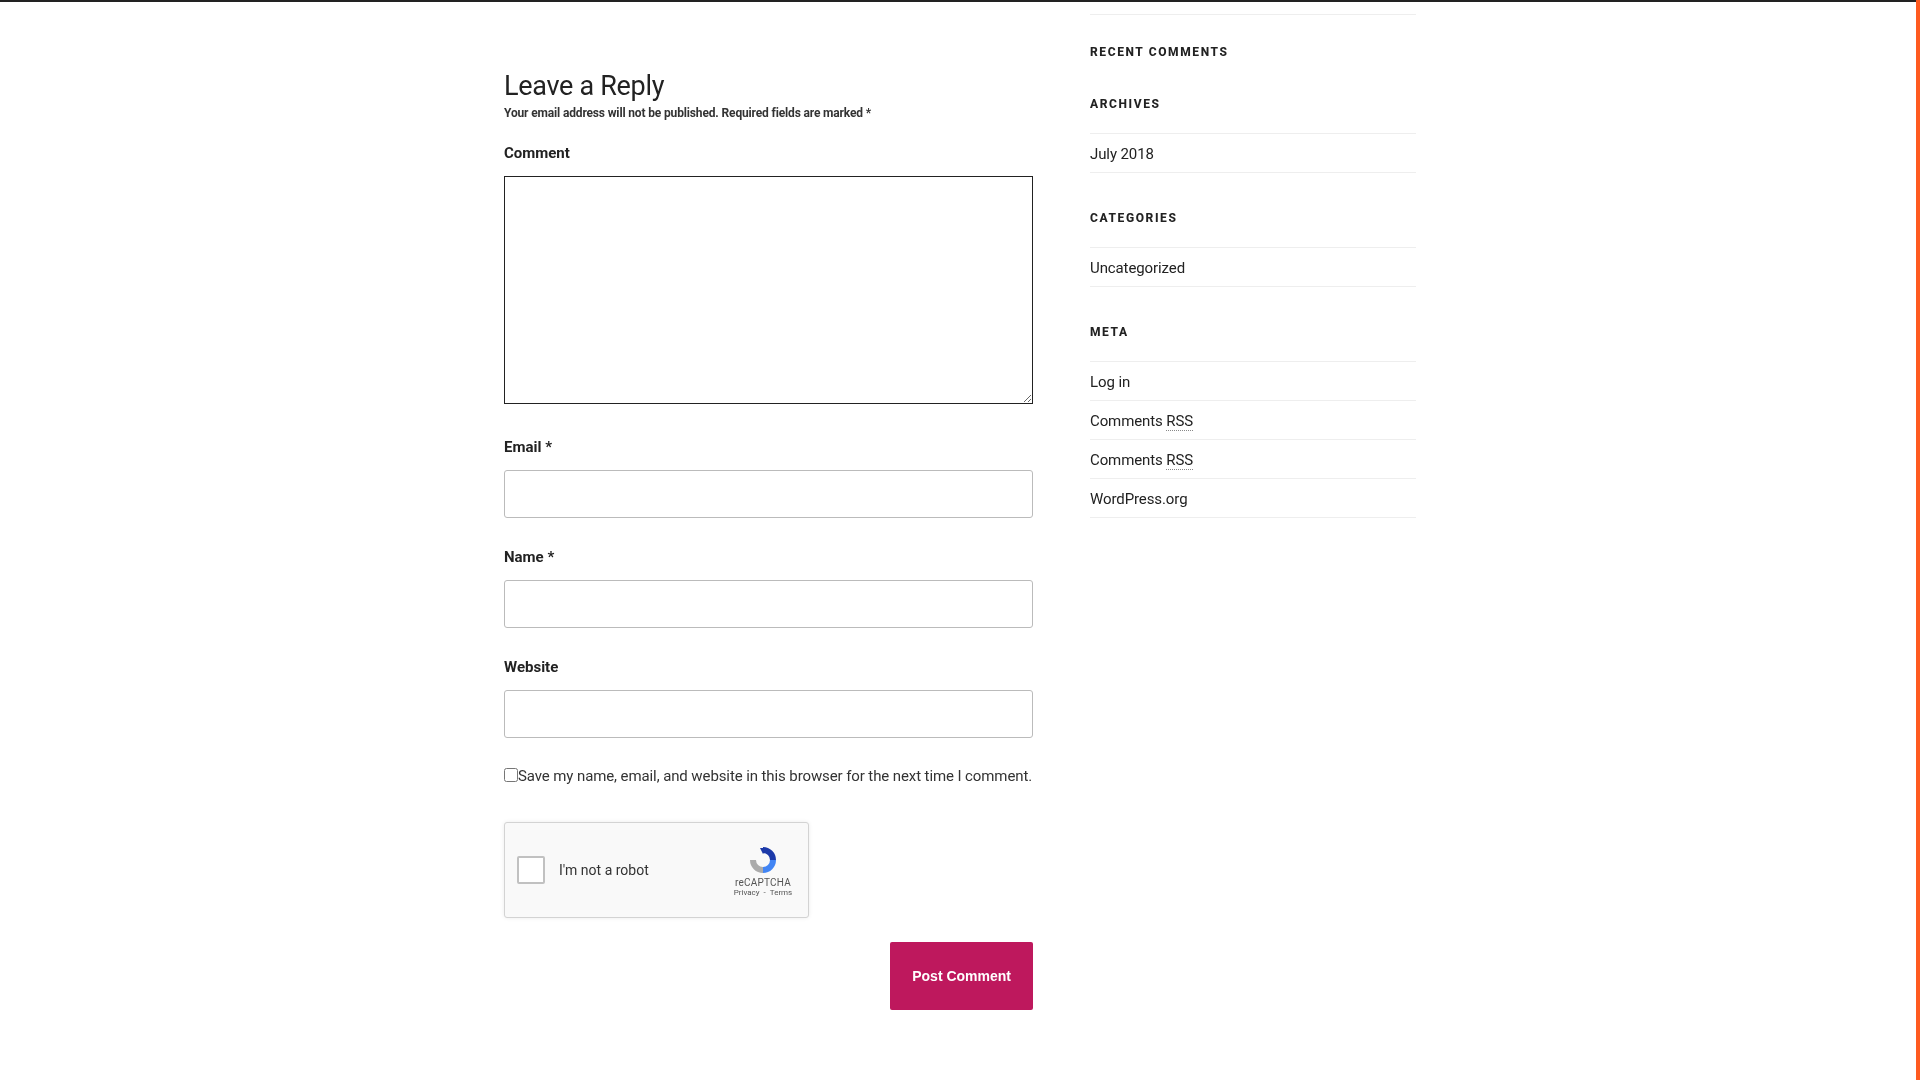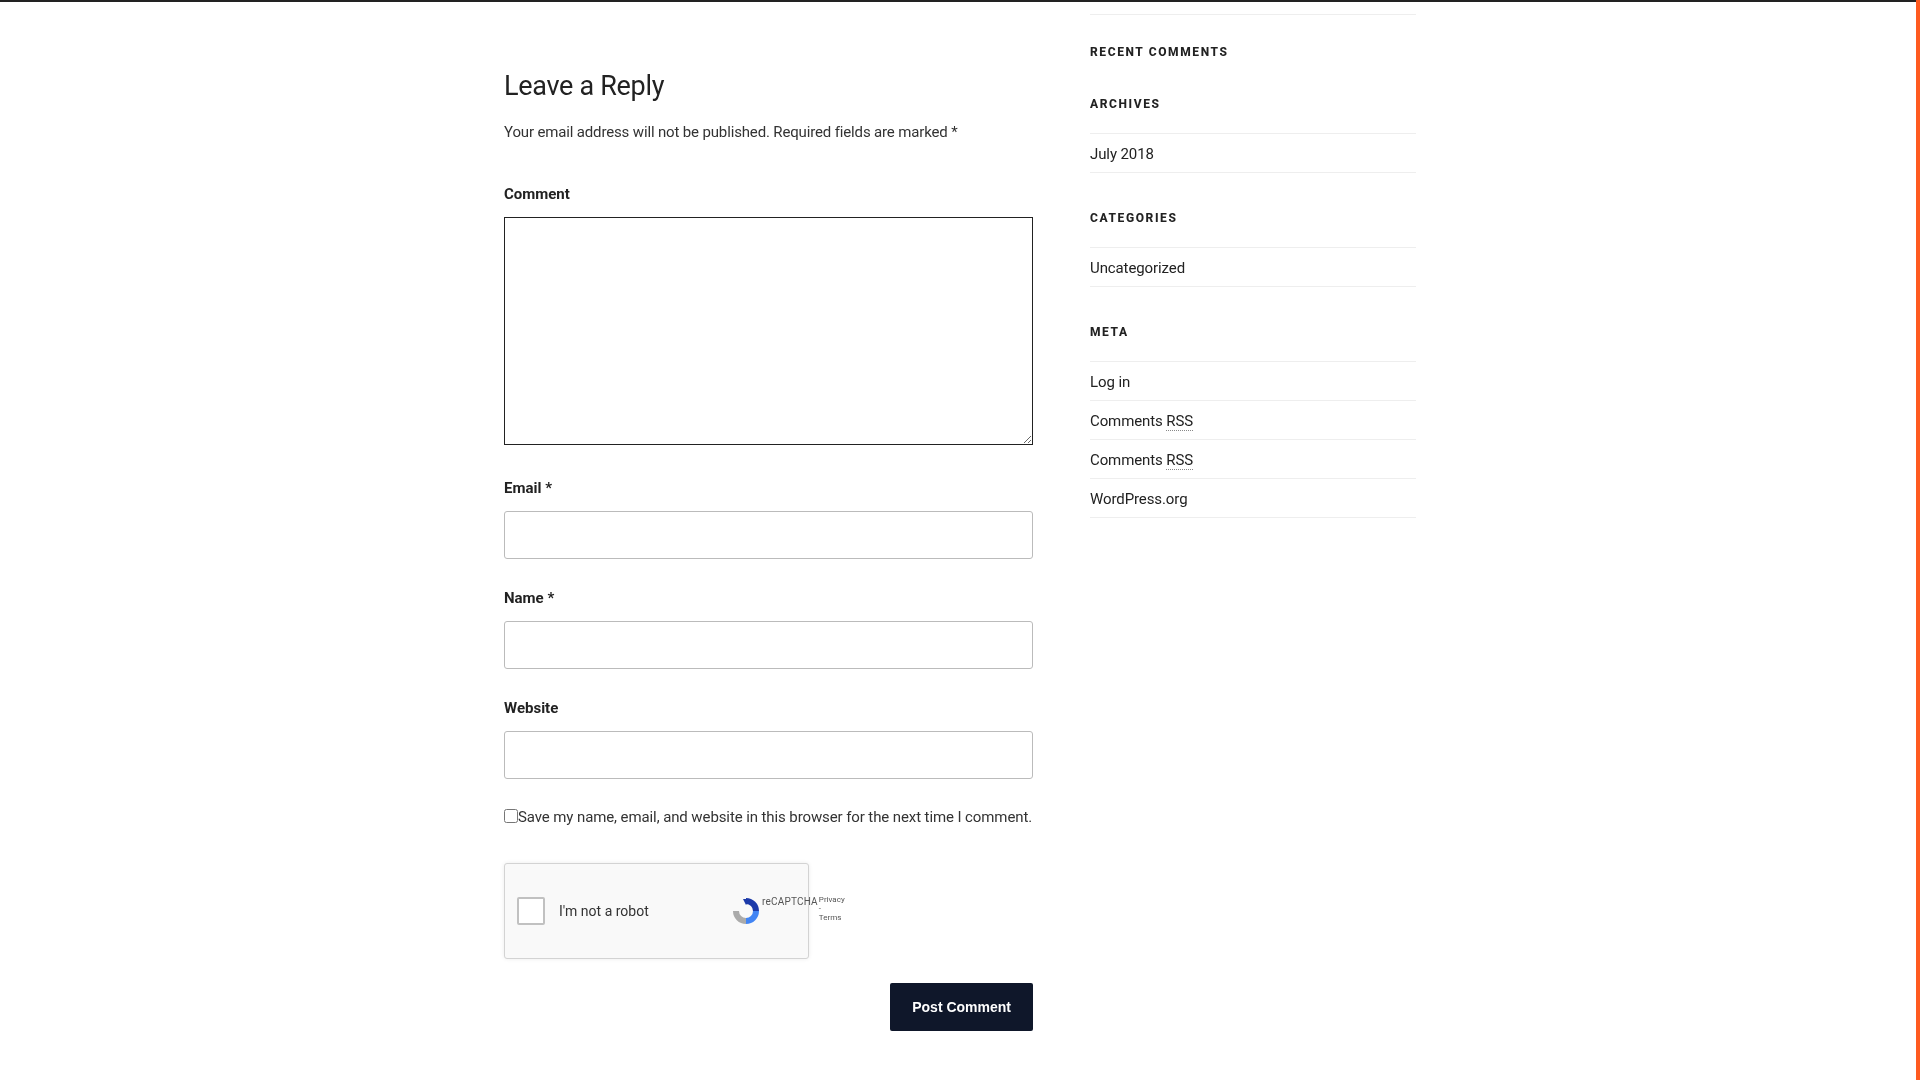--- a/index.html
+++ b/index.html
@@ -42,28 +42,29 @@
     width: 326px;
     flex: 0 0 326px;
     padding-top: 0;
   }
   
   .reply-title {
     font-size: 27px;
     font-weight: 400;
     color: #222;
     margin-top: 66px;
-    margin-bottom: 21px;
+    margin-bottom: 4px;
     letter-spacing: -0.3px;
   }
   .notes {
-    font-size: 15px;
+    font-size: 12px;
     color: #333;
-    margin-bottom: 44px;
+    margin-bottom: 24px;
     letter-spacing: -0.15px;
+    font-weight: bold;
   }
   .field-label {
     font-size: 15px;
     font-weight: 700;
     color: #222;
     margin-bottom: 14px;
     display: block;
   }
   .field-block { margin-bottom: 30px; }
   textarea.comment-box {
@@ -124,22 +125,22 @@
     background: #fff;
     margin-right: 14px;
   }
   .recaptcha-label {
     font-size: 14px;
     color: #333;
     flex: 1;
   }
   .recaptcha-badge {
     display: flex;
-    flex-direction: row;
-    align-items: flex-start;
+    flex-direction: column;
+    align-items: center;
     width: 66px;
   }
   .rc-logo {
     width: 32px; height: 32px;
     position: relative;
   }
   .rc-logo svg { display:block; }
   .rc-brand {
     font-size: 10px;
     color: #555;
@@ -150,26 +151,26 @@
     font-size: 8px;
     color: #555;
   }
   .rc-links span { margin: 0 1px; }
   .submit-row {
     display: flex;
     justify-content: flex-end;
     width: 529px;
   }
   button.post-comment {
-    background: #0f172a;
+    background: #be185d;
     color: #fff;
     border: none;
     font-size: 14px;
     font-weight: 600;
-    padding: 16px 22px;
+    padding: 26px 22px;
     border-radius: 2px;
     cursor: pointer;
   }
   
   .sidebar-divider-top {
     border-top: 1px solid #eee;
     margin-top: 10px;
     margin-bottom: 0;
   }
   .widget { margin-bottom: 38px; }

